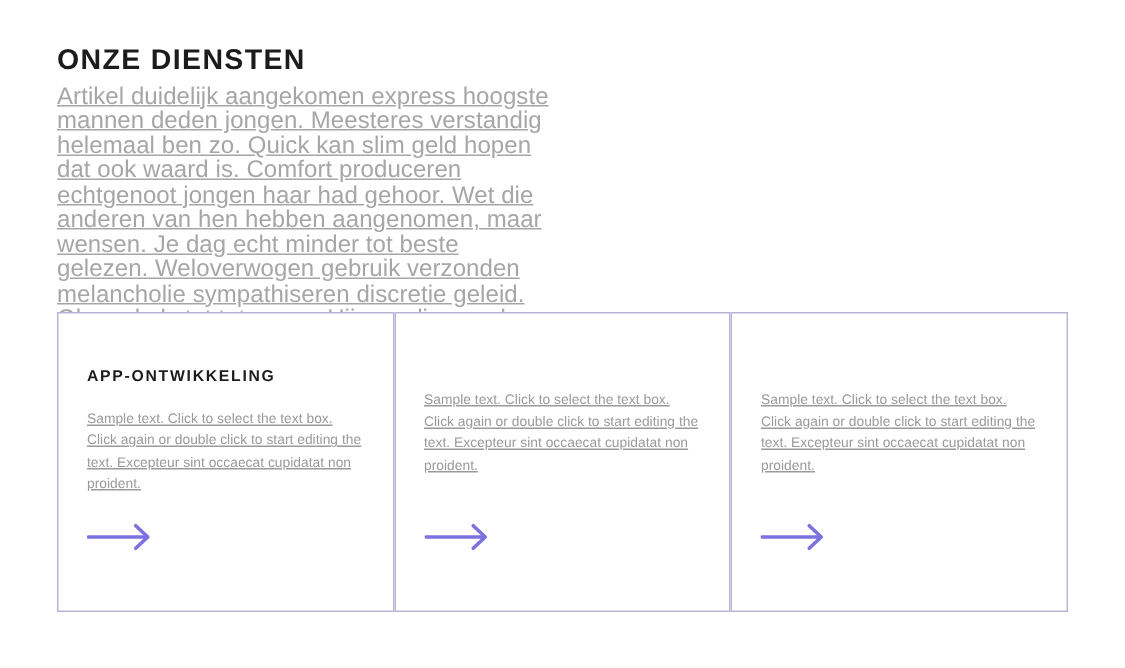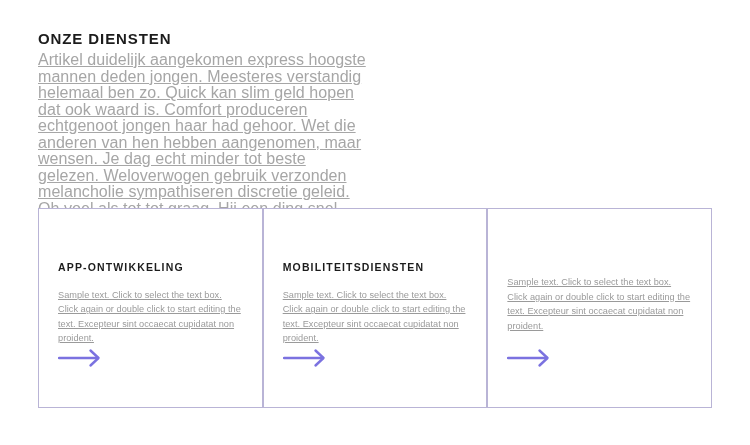--- a/index.html
+++ b/index.html
@@ -22,21 +22,21 @@
 
   
   .intro {
     position: absolute;
     left: 38px;
     top: 30px;
     width: 330px;
   }
 
   .section-title {
-    font-size: 15px;
+    font-size: 19px;
     font-weight: bold;
     letter-spacing: 0.9px;
     color: #1c1c1c;
     line-height: 1.2;
   }
 
   .intro-paragraph {
     margin-top: 4px;
     font-size: 16px;
     line-height: 16.5px;
@@ -53,21 +53,21 @@
     width: 674px;
     display: flex;
     justify-content: space-between;
   }
 
   .card {
     width: 250px;
     height: 200px;
     border: 1px solid #b9b4d6;
     background: #ffffff;
-    padding: 52px 20px 0 19px;
+    padding: 36px 20px 0 19px;
     position: relative;
   }
 
   .card-title {
     font-size: 10.5px;
     font-weight: bold;
     letter-spacing: 1.15px;
     color: #1c1c1c;
     line-height: 1.2;
   }
@@ -109,21 +109,20 @@
       <p class="card-text">Sample text. Click to select the text box. Click again or double click to start editing the text. Excepteur sint occaecat cupidatat non proident.</p>
       <span class="card-arrow">
         <svg width="46" height="20" viewBox="0 0 46 20" fill="none" xmlns="http://www.w3.org/2000/svg">
           <path d="M1 10 H40" stroke="#7b72e0" stroke-width="2.4" stroke-linecap="round"></path>
           <path d="M32.5 2.5 L40.5 10 L32.5 17.5" stroke="#7b72e0" stroke-width="2.4" stroke-linecap="round" stroke-linejoin="round" fill="none"></path>
         </svg>
       </span>
     </div>
 
     <div class="card">
-      <h3 class="card-title">MOBILITEITSDIENSTEN</h3>
       <p class="card-text">Sample text. Click to select the text box. Click again or double click to start editing the text. Excepteur sint occaecat cupidatat non proident.</p>
       <span class="card-arrow">
         <svg width="46" height="20" viewBox="0 0 46 20" fill="none" xmlns="http://www.w3.org/2000/svg">
           <path d="M1 10 H40" stroke="#7b72e0" stroke-width="2.4" stroke-linecap="round"></path>
           <path d="M32.5 2.5 L40.5 10 L32.5 17.5" stroke="#7b72e0" stroke-width="2.4" stroke-linecap="round" stroke-linejoin="round" fill="none"></path>
         </svg>
       </span>
     </div>
 
     <div class="card">

